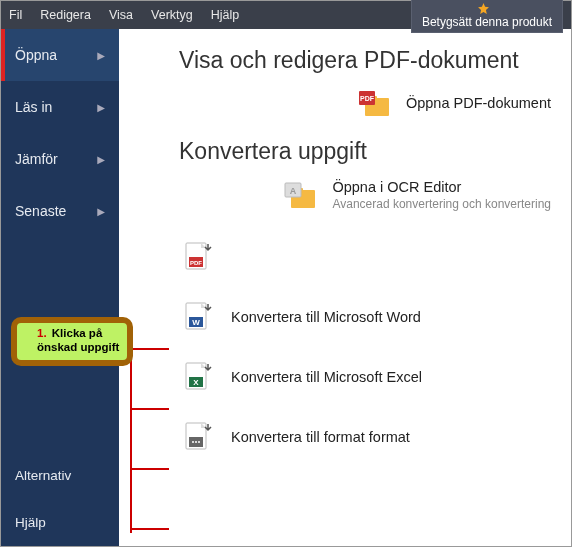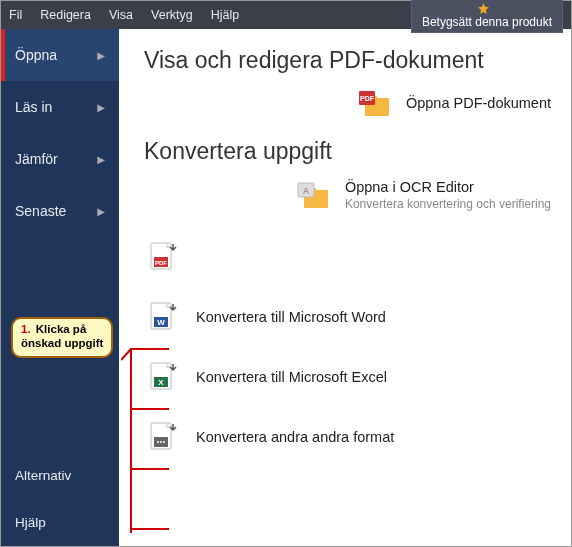--- a/index.html
+++ b/index.html
@@ -11,32 +11,32 @@
   .rate-btn { background: #4a5060; border: 1px solid #5a6070; color: #fff; padding: 3px 10px; font-size: 12px; display: flex; align-items: center; cursor: pointer; flex-direction: column; }
   .rate-btn svg { margin-right: 6px; }
   .subheader { background: #fff; border-bottom: 1px solid #ccc; height: 40px; display: flex; align-items: center; padding: 0 14px; font-size: 15px; color: #444; }
   .body { flex: 1; display: flex; overflow: hidden; position: relative; }
   .sidebar { width: 118px; background: #1f365a; color: #e6eaf0; display: flex; flex-direction: column; font-size: 14px; }
   .side-item { padding: 18px 14px; display: flex; align-items: center; justify-content: space-between; cursor: pointer; position: relative; }
   .side-item.active { background: #27456e; }
   .side-item.active::before { content: ""; position: absolute; left: 0; top: 0; bottom: 0; width: 4px; background: #d22; }
   .side-arrow { font-size: 10px; color: #aab; }
   .side-item.lower { padding: 16px 14px; font-size: 13.5px; }
-  .content { flex: 1; padding: 18px 20px 10px 25px; color: #333; position: relative; }
+  .content { flex: 1; padding: 18px 20px 10px 60px; color: #333; position: relative; }
   .h1 { font-size: 23px; font-weight: 300; color: #333; margin-bottom: 14px; }
   .row { display: flex; align-items: center; margin-bottom: 20px; cursor: pointer; justify-content: flex-end; }
   .row .icon { width: 40px; display: flex; justify-content: center; }
   .row .txt { margin-left: 12px; }
   .row .title { font-size: 14.5px; color: #222; }
   .row .sub { font-size: 12px; color: #888; margin-top: 2px; }
   .section2 { margin-top: 10px; }
   .row2 { display: flex; align-items: center; margin-bottom: 28px; cursor: pointer; }
   .row2 .icon { width: 40px; display: flex; justify-content: center; }
   .row2 .txt { margin-left: 12px; font-size: 14.5px; color: #222; }
-  .callout { position: absolute; left: 10px; top: 316px; background: #fef9c3; border: 2px solid #a16207; border-radius: 10px; padding: 4px 8px 5px 8px; font-size: 11.5px; font-weight: bold; color: #000; line-height: 1.2; z-index: 10; }
+  .callout { position: absolute; left: 10px; top: 316px; background: #bef264; border: 6px solid #a16207; border-radius: 10px; padding: 4px 8px 5px 20px; font-size: 11.5px; font-weight: bold; color: #000; line-height: 1.2; z-index: 10; }
   .callout .num { color: #c00; margin-right: 2px; }
   svg { display: block; }
   .connector { position: absolute; left: 120px; top: 309px; z-index: 5; pointer-events: none; }
 </style>
 </head>
 <body>
 
 <div class="window">
 
   <div class="menubar">
@@ -106,21 +106,21 @@
         <div class="icon">
           <svg width="34" height="30" viewBox="0 0 34 30">
             <rect x="8" y="10" width="24" height="18" rx="1" fill="#f5b942"></rect>
             <rect x="8" y="8" width="12" height="5" rx="1" fill="#f5b942"></rect>
             <rect x="2" y="3" width="16" height="14" rx="1" fill="#ddd" stroke="#bbb"></rect>
             <text x="10" y="14" font-size="9" font-weight="bold" fill="#999" text-anchor="middle">A</text>
           </svg>
         </div>
         <div class="txt">
           <div class="title">Öppna i OCR Editor</div>
-          <div class="sub">Konvertera konvertering och verifiering</div>
+          <div class="sub">Avancerad konvertering och konvertering</div>
         </div>
       </div>
 
       <div style="height:10px"></div>
 
       <div class="row2">
         <div class="icon">
           <svg width="30" height="32" viewBox="0 0 30 32">
             <rect x="2" y="2" width="20" height="26" rx="1" fill="#fff" stroke="#bbb"></rect>
             <path d="M17 2 L22 7 L17 7 Z" fill="#ddd"></path>
@@ -162,21 +162,21 @@
           <svg width="30" height="32" viewBox="0 0 30 32">
             <rect x="2" y="2" width="20" height="26" rx="1" fill="#fff" stroke="#bbb"></rect>
             <path d="M17 2 L22 7 L17 7 Z" fill="#ddd"></path>
             <path d="M24 3 L24 9 M21 6 L24 9 L27 6" stroke="#555" stroke-width="1.5" fill="none"></path>
             <rect x="5" y="16" width="14" height="10" fill="#666"></rect>
             <circle cx="9" cy="21" r="1" fill="#fff"></circle>
               <circle cx="12" cy="21" r="1" fill="#fff"></circle>
               <circle cx="15" cy="21" r="1" fill="#fff"></circle>
           </svg>
         </div>
-        <div class="txt">Konvertera andra andra format</div>
+        <div class="txt">Konvertera till format format</div>
       </div>
 
     </div>
 
     <svg class="connector" width="50" height="210">
       <path d="M48 11 L10 11 L10 195 M10 11 L48 11 M10 71 L48 71 M10 131 L48 131 M10 191 L48 191" stroke="#c00" stroke-width="2" fill="none"></path>
       <path d="M0 22 L10 11" stroke="#c00" stroke-width="2" fill="none"></path>
     </svg>
 
   </div>

